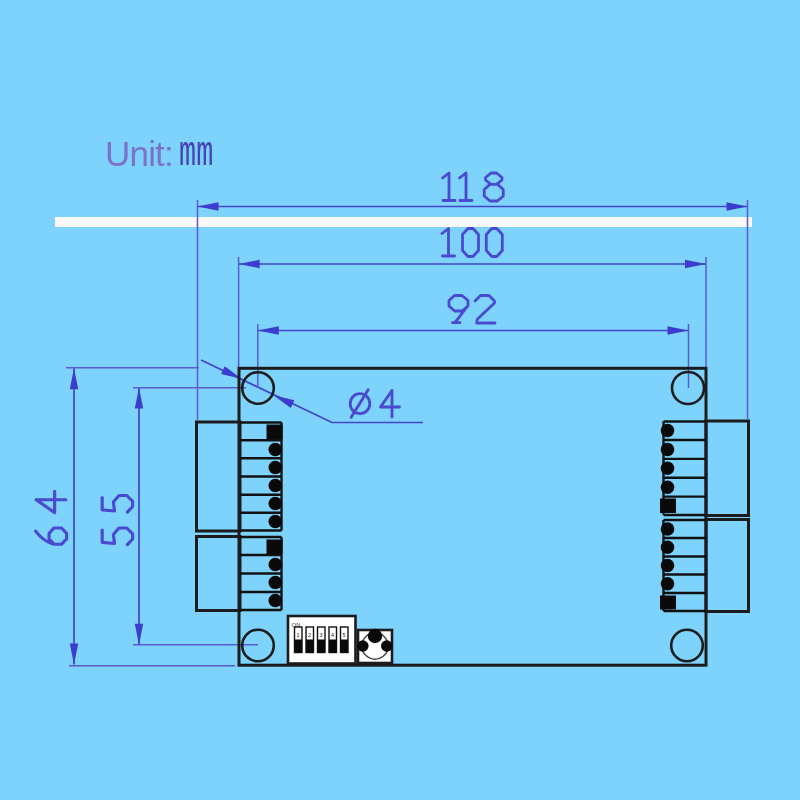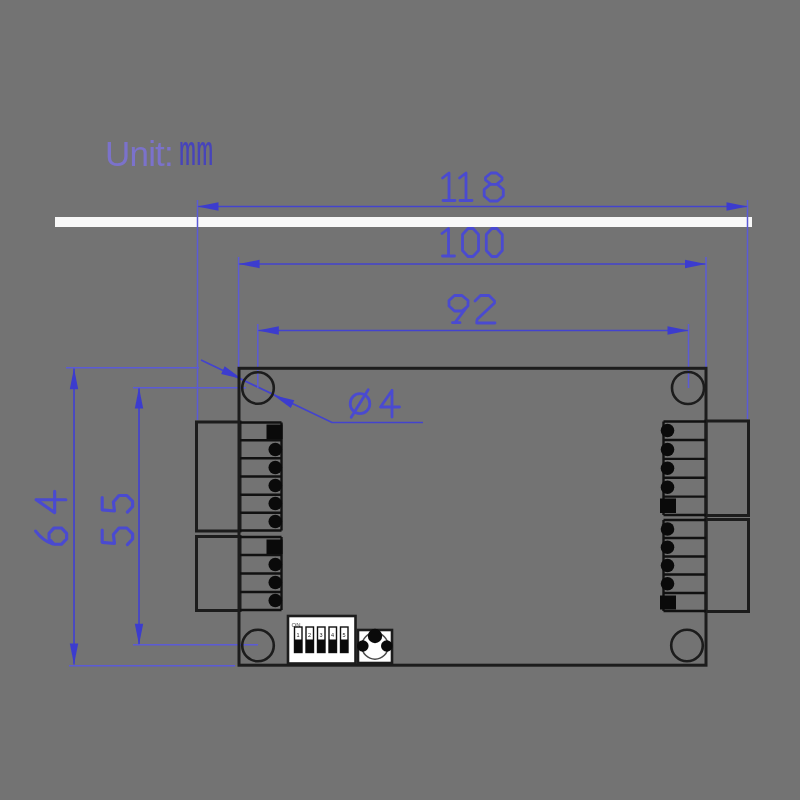--- a/index.html
+++ b/index.html
@@ -1,16 +1,16 @@
 <!DOCTYPE html>
 <html><head>
 <meta charset="utf-8">
 <style>
 html,body{margin:0;padding:0;background:#ffffff;}
-#wrap{position:relative;width:800px;height:800px;background:#737373;overflow:hidden;}
+#wrap{position:relative;width:800px;height:800px;background:#7dd3fc;overflow:hidden;}
 svg{position:absolute;left:0;top:0;}
 </style>
 </head>
 <body>
 <div id="wrap">
 <svg width="800" height="800" viewBox="0 0 800 800">
 <defs>
 
 <path id="d0" d="M8.5,1 L13.5,1 L19,7 L19,23 L13.5,29 L8.5,29 L3,23 L3,7 Z"></path>
 <path id="d1" d="M5,6 L11.5,1 L11.5,28.5 M5.5,28.5 L17.5,28.5"></path>

